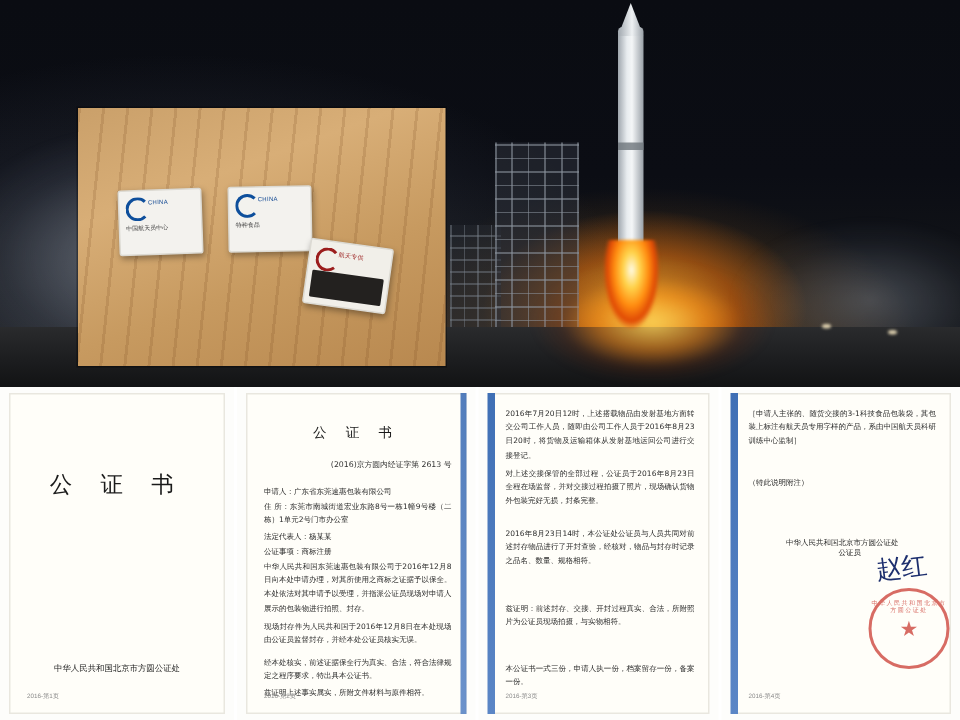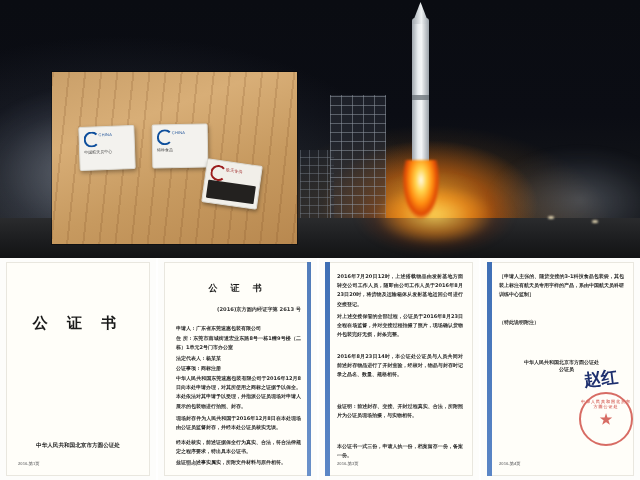--- a/index.html
+++ b/index.html
@@ -59,21 +59,21 @@
   .s3{left:152px;top:90px;width:54px;height:42px;transform:rotate(8deg);background:#f1efe9;}
   .s3 .dark{position:absolute;left:3px;top:20px;width:48px;height:18px;background:#23211f;border-radius:1px;}
   .logo-c{position:absolute;left:4px;top:4px;width:12px;height:12px;border:2px solid #0e4f9c;border-radius:50%;
     border-right-color:transparent;}
   .sachet .txt{position:absolute;left:19px;top:5px;font-size:4px;color:#1a4f96;line-height:5px;letter-spacing:.2px;}
   .sachet .txt2{position:absolute;left:4px;top:22px;font-size:4px;color:#444;line-height:5px;}
   .s3 .txt{color:#9b1d1d;}
 
   
   .docs{position:absolute;left:0;top:258px;width:640px;height:222px;background:#ffffff;display:flex;}
-  .doc{position:relative;height:222px;background:#fdfdfb;overflow:hidden;font-weight:bold;}
+  .doc{position:relative;height:222px;background:#fdfdfb;overflow:hidden;}
   .d1{width:157px;border-right:2px solid #fff;}
   .d2{width:160px;border-right:2px solid #fff;}
   .d3{width:161px;border-right:2px solid #fff;}
   .d4{width:160px;}
   .page{position:absolute;left:6px;top:4px;right:6px;bottom:4px;background:#fffef9;
     box-shadow:0 0 0 1px #e9e7df inset;}
   .edge-blue{position:absolute;left:0;top:0;width:5px;height:100%;
     background:linear-gradient(180deg,#3f6fb5,#5b86c6);}
   .edge-blue-r{position:absolute;right:0;top:0;width:4px;height:100%;
     background:linear-gradient(180deg,#3f6fb5,#5b86c6);opacity:.9;}

